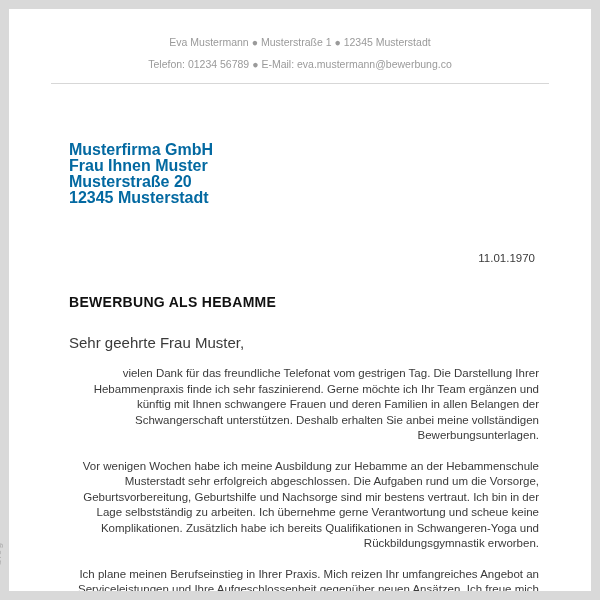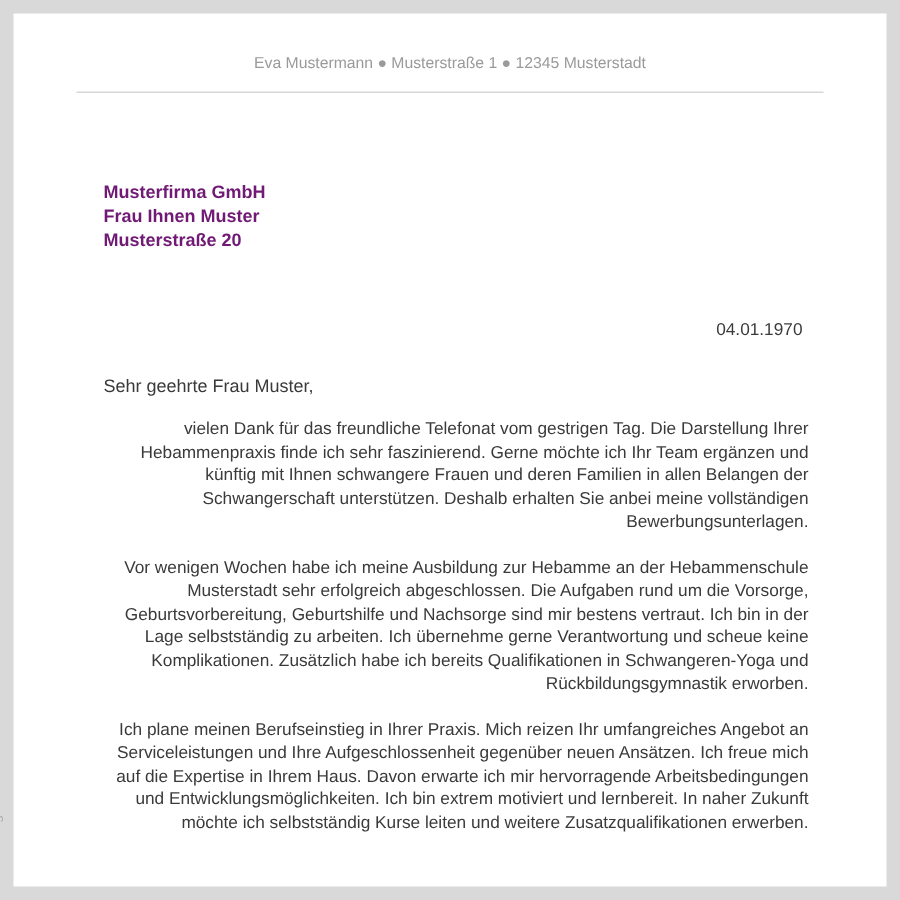--- a/index.html
+++ b/index.html
@@ -26,42 +26,42 @@
     color: #9a9a9a;
     font-size: 10.5px;
     line-height: 22px;
     padding-bottom: 8px;
     border-bottom: 1px solid #d7d7d7;
     margin: 0 -10px 0 -18px;
   }
   .recipient {
     margin-top: 58px;
     font-weight: bold;
-    color: #701a75;
-    font-size: 12px;
+    color: #0369a1;
+    font-size: 16px;
     line-height: 16px;
   }
   .date-line {
     text-align: right;
     color: #3a3a3a;
     font-size: 11.5px;
     margin-top: 46px;
     padding-right: 4px;
   }
   .subject {
     margin-top: 30px;
     font-weight: bold;
     color: #111111;
     font-size: 14px;
     letter-spacing: 0.3px;
   }
   .salutation {
     margin-top: 24px;
     color: #3a3a3a;
-    font-size: 12px;
+    font-size: 15px;
   }
   .paragraph {
     margin-top: 15px;
     color: #3a3a3a;
     font-size: 11.5px;
     line-height: 15.5px;
     text-align: right;
   }
   .watermark {
     position: absolute;
@@ -77,30 +77,33 @@
 </head>
 <body>
 
 <div class="page-wrap">
   <span class="watermark">blog</span>
 
   <div class="page">
 
     <div class="sender-header">
       <div>Eva Mustermann ● Musterstraße 1 ● 12345 Musterstadt</div>
+      <div>Telefon: 01234 56789 ● E-Mail: eva.mustermann@bewerbung.co</div>
     </div>
 
     <div class="recipient">
       <div>Musterfirma GmbH</div>
       <div>Frau Ihnen Muster</div>
       <div>Musterstraße 20</div>
+      <div>12345 Musterstadt</div>
     </div>
 
-    <div class="date-line">04.01.1970</div>
+    <div class="date-line">11.01.1970</div>
 
+    <div class="subject">BEWERBUNG ALS HEBAMME</div>
 
     <div class="salutation">Sehr geehrte Frau Muster,</div>
 
     <div class="paragraph">vielen Dank für das freundliche Telefonat vom gestrigen Tag. Die Darstellung Ihrer Hebammenpraxis finde ich sehr faszinierend. Gerne möchte ich Ihr Team ergänzen und künftig mit Ihnen schwangere Frauen und deren Familien in allen Belangen der Schwangerschaft unterstützen. Deshalb erhalten Sie anbei meine vollständigen Bewerbungsunterlagen.</div>
     <div class="paragraph">Vor wenigen Wochen habe ich meine Ausbildung zur Hebamme an der Hebammenschule Musterstadt sehr erfolgreich abgeschlossen. Die Aufgaben rund um die Vorsorge, Geburtsvorbereitung, Geburtshilfe und Nachsorge sind mir bestens vertraut. Ich bin in der Lage selbstständig zu arbeiten. Ich übernehme gerne Verantwortung und scheue keine Komplikationen. Zusätzlich habe ich bereits Qualifikationen in Schwangeren-Yoga und Rückbildungsgymnastik erworben.</div>
     <div class="paragraph">Ich plane meinen Berufseinstieg in Ihrer Praxis. Mich reizen Ihr umfangreiches Angebot an Serviceleistungen und Ihre Aufgeschlossenheit gegenüber neuen Ansätzen. Ich freue mich auf die Expertise in Ihrem Haus. Davon erwarte ich mir hervorragende Arbeitsbedingungen und Entwicklungsmöglichkeiten. Ich bin extrem motiviert und lernbereit. In naher Zukunft möchte ich selbstständig Kurse leiten und weitere Zusatzqualifikationen erwerben.</div>
 
   </div>
 </div>
 

